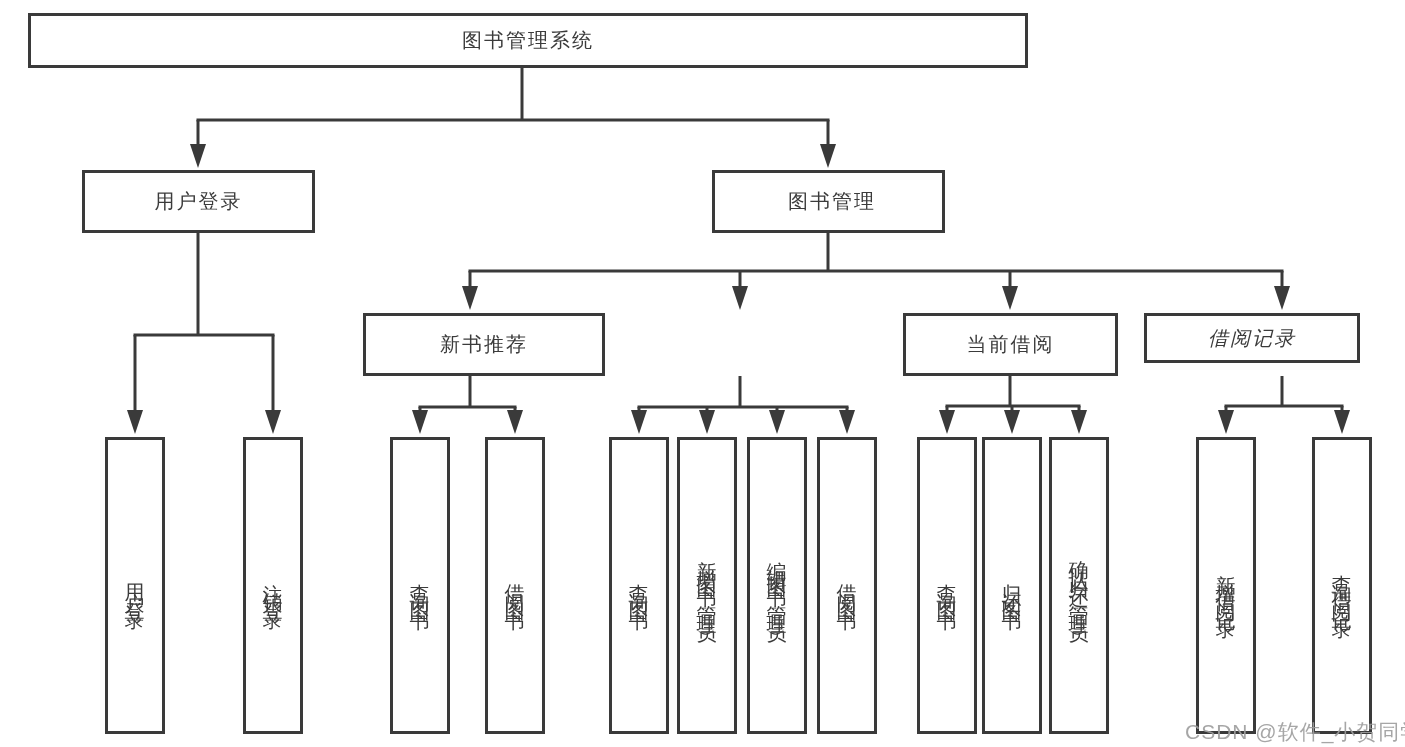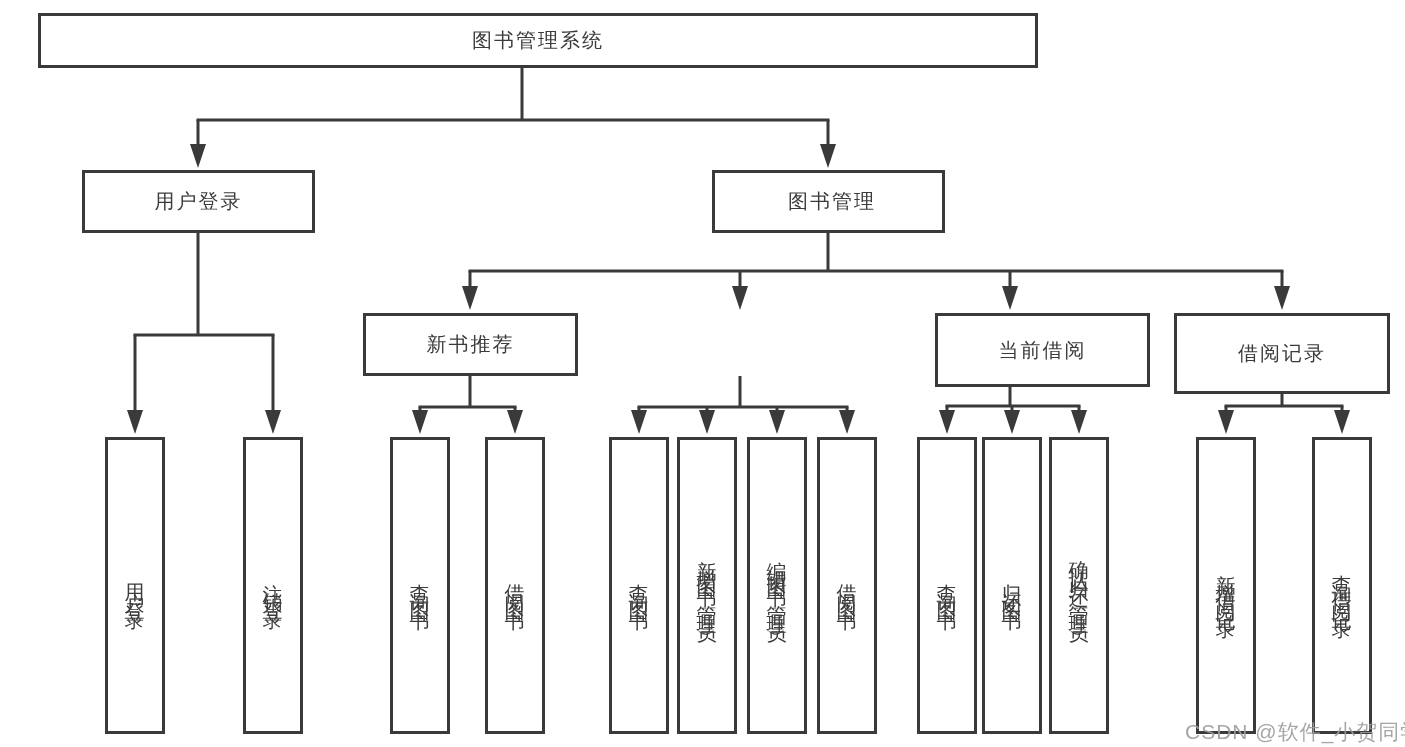--- a/index.html
+++ b/index.html
@@ -59,27 +59,27 @@
     position: absolute;
     left: 1185px;
     top: 718px;
     font-size: 21px;
     color: rgba(158, 158, 158, 0.92);
     letter-spacing: 1px;
     white-space: nowrap;
     z-index: 5;
   }
   
-  #node-root          { left: 38px;   top: 13px;  width: 1000px; height: 55px; }
+  #node-root          { left: 28px;   top: 13px;  width: 1000px; height: 55px; }
   #node-user-login    { left: 82px;   top: 170px; width: 233px;  height: 63px; }
   #node-book-mgmt     { left: 712px;  top: 170px; width: 233px;  height: 63px; padding-left: 7px; }
-  #node-new-books     { left: 363px;  top: 313px; width: 215px;  height: 63px; }
+  #node-new-books     { left: 363px;  top: 313px; width: 242px;  height: 63px; }
   #node-book-borrow   { left: 633px;  top: 313px; width: 215px;  height: 63px; }
-  #node-current       { left: 903px;  top: 313px; width: 215px;  height: 74px; margin-left: 32px; }
-  #node-records       { left: 1174px; top: 313px; width: 216px;  height: 81px; }
+  #node-current       { left: 903px;  top: 313px; width: 215px;  height: 63px; }
+  #node-records       { left: 1144px; top: 313px; width: 216px;  height: 50px; font-style: italic; }
   
   #leaf-login-1   { left: 105px; }
   #leaf-login-2   { left: 243px; }
   #leaf-nb-1      { left: 390px; }
   #leaf-nb-2      { left: 485px; }
   #leaf-bb-1      { left: 609px; }
   #leaf-bb-2      { left: 677px; }
   #leaf-bb-3      { left: 747px; }
   #leaf-bb-4      { left: 817px; }
   #leaf-cb-1      { left: 917px; }

